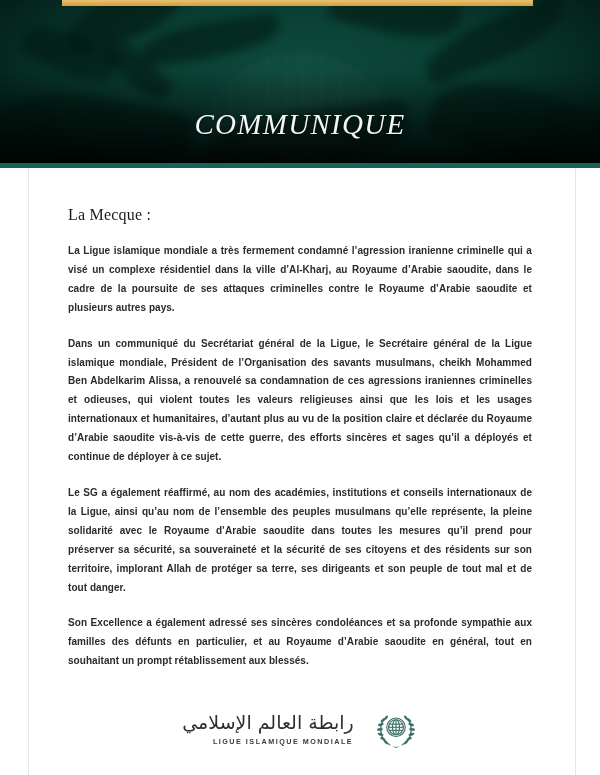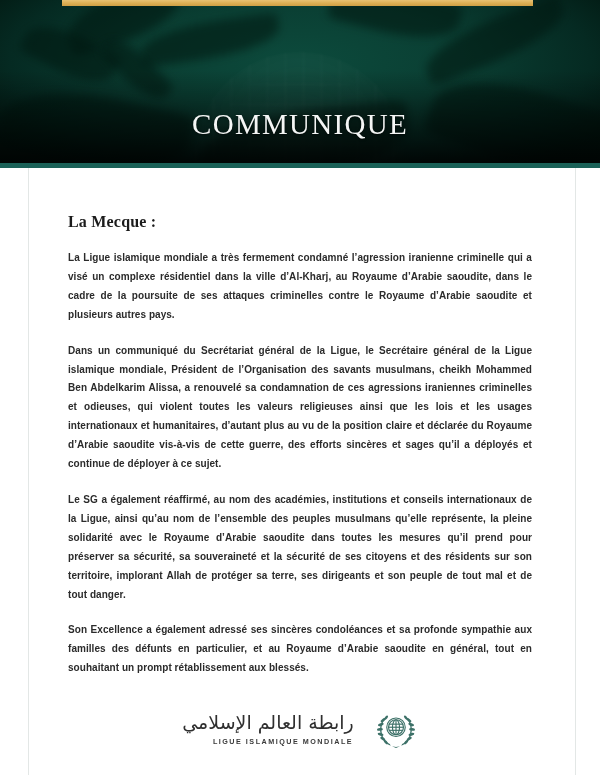--- a/index.html
+++ b/index.html
@@ -35,20 +35,21 @@
 
   
   .header {
     position: relative;
     width: 600px;
     height: 168px;
     overflow: hidden;
     background:
       radial-gradient(ellipse 62% 78% at 50% 36%, #0c4a3c 0%, #0a3f33 42%, #052a22 78%, #021811 100%),
       linear-gradient(180deg, #06382d 0%, #0a4638 30%, #062d24 72%, #010a07 100%);
+    font-style: italic;
   }
 
   
   .hdr-globe {
     position: absolute;
     left: 50%;
     top: 52px;
     width: 210px;
     height: 210px;
     margin-left: -105px;
@@ -130,24 +131,24 @@
   
   .content {
     position: absolute;
     left: 68px;
     top: 205px;
     width: 464px;
   }
 
   .section-heading {
     font-family: "Liberation Serif", "DejaVu Serif", serif;
-    font-weight: bold;
+    font-weight: normal;
     font-size: 16px;
     color: #1b1b1b;
-    margin: 8px 0 18px 0;
+    margin: 1px 0 18px 0;
     letter-spacing: .2px;
   }
 
   .para {
     margin: 0 0 17px 0;
     font-family: "Liberation Sans", sans-serif;
     font-size: 10px;
     line-height: 18.9px;
     color: #2b2b2b;
     text-align: justify;

